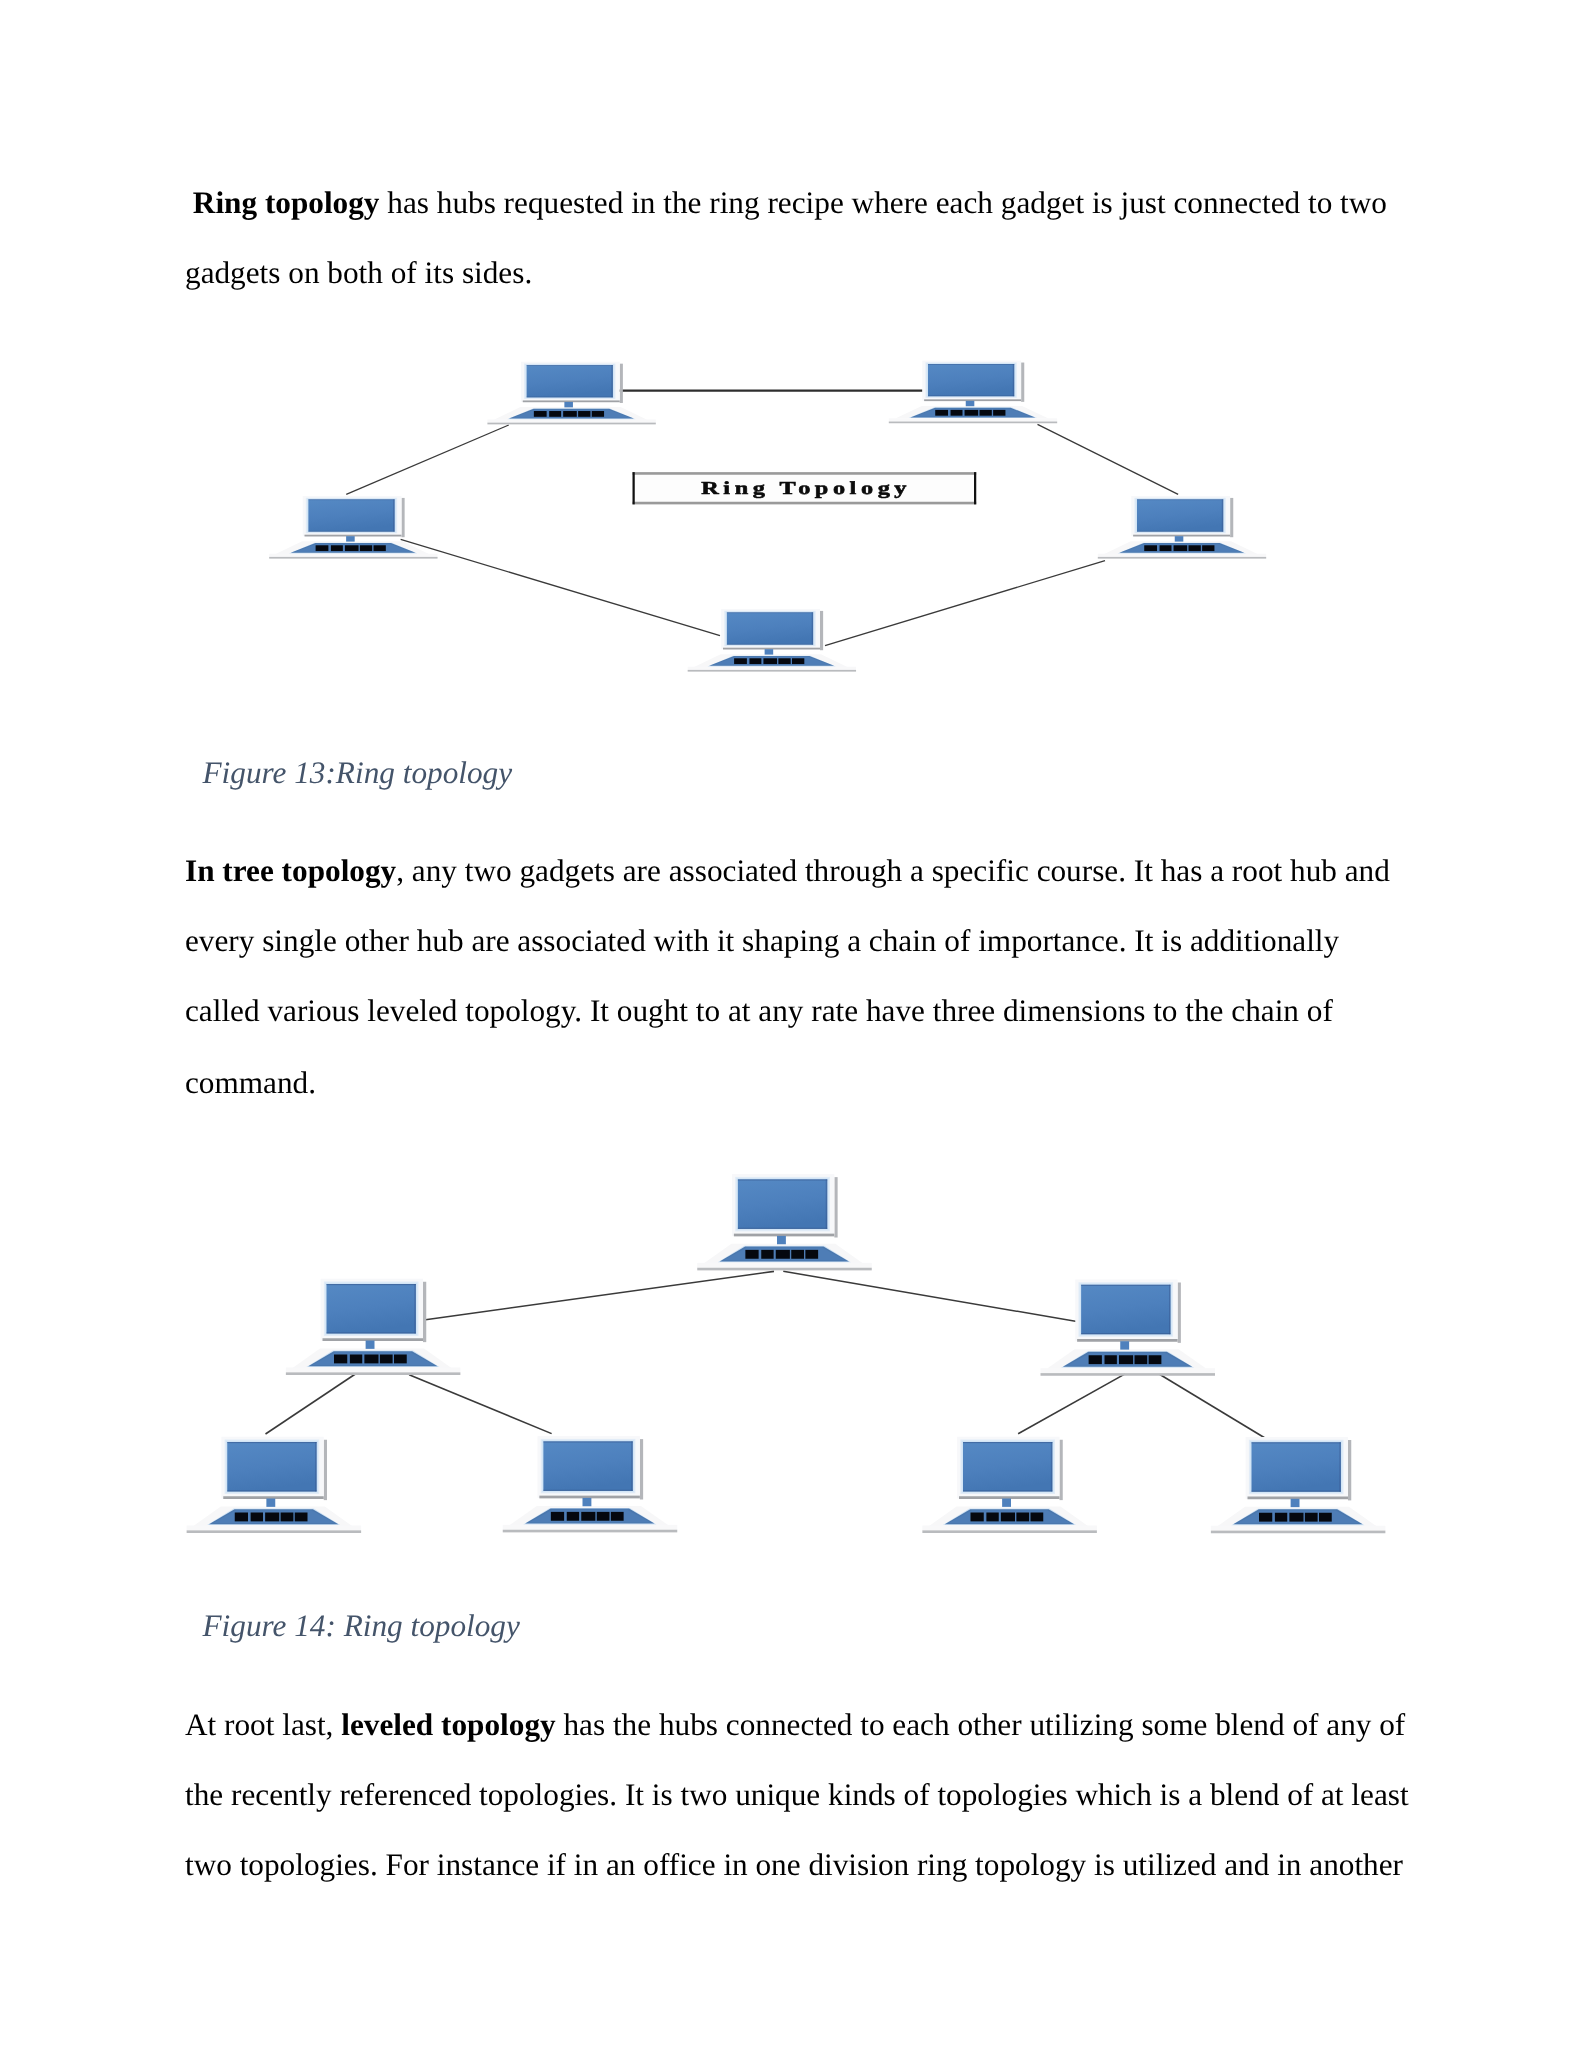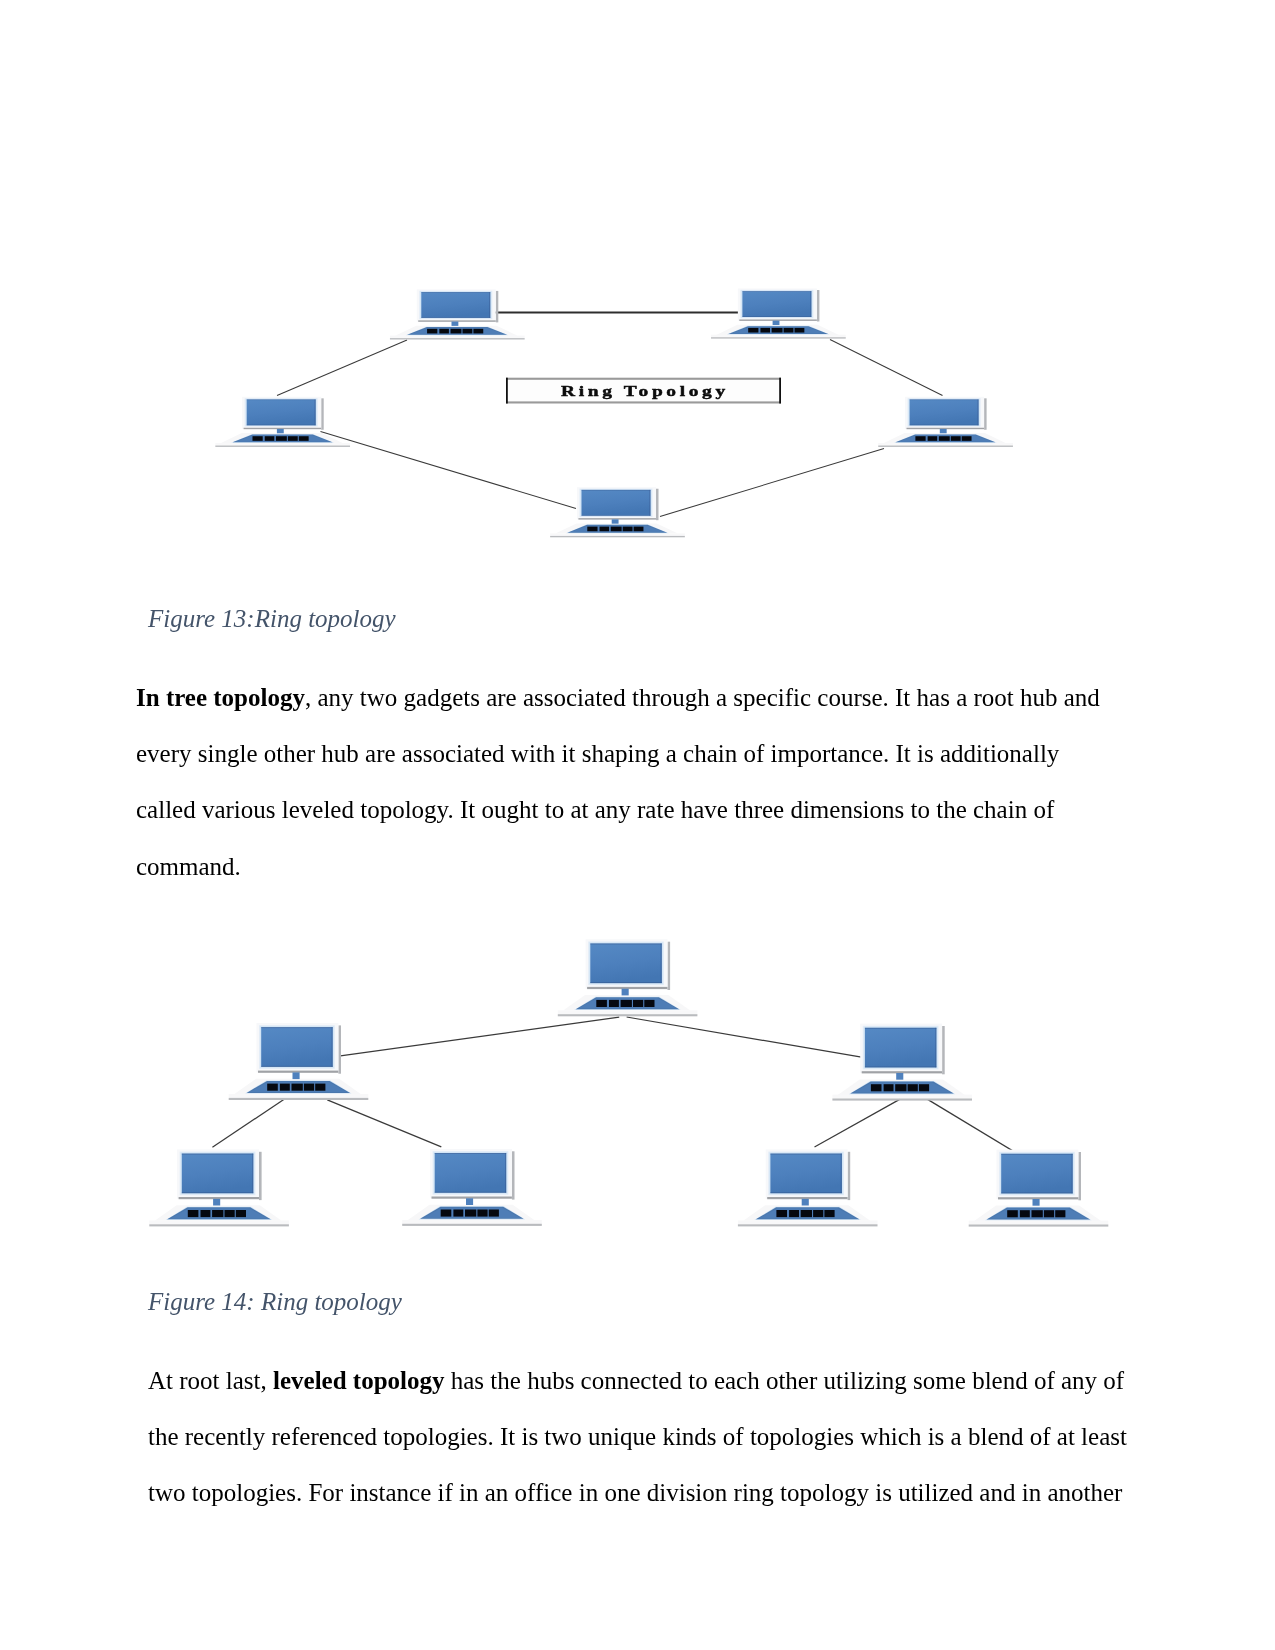--- a/index.html
+++ b/index.html
@@ -2,27 +2,30 @@
 <html><head>
 <meta charset="utf-8">
 <style>
   html,body{margin:0;padding:0;}
   body{width:1275px;height:1650px;background:#ffffff;-webkit-font-smoothing:antialiased;
        font-family:"Liberation Serif",serif;overflow:hidden;}
   .page{position:relative;width:1275px;height:1650px;}
   .para{position:absolute;font-size:25px;line-height:56.2px;color:#000;
         text-align:left;}
   .para b{font-weight:bold;}
-  .caption{position:absolute;font-size:25px;line-height:25px;font-style:italic;color:#44546a;white-space:nowrap;}
+  .caption{position:absolute;font-size:25px;line-height:25px;font-style:italic;color:#44546a;white-space:nowrap;margin-left:14px;}
 </style>
 </head>
 <body>
 
 <div class="page">
 
+  <div class="para" style="left:148px;top:135px;width:985px;">
+    <b>&nbsp;Ring topology</b><span> has hubs requested in the ring recipe where each gadget is just connected to two gadgets on both of its sides.</span>
+  </div>
 
   <div class="figure" style="position:absolute;left:0px;top:0px;width:1275px;height:600px;">
     <svg width="1275" height="600" viewBox="0 0 1275 600" xmlns="http://www.w3.org/2000/svg">
       <defs>
         <linearGradient id="scr" x1="0" y1="0" x2="0.25" y2="1">
           <stop offset="0" stop-color="#5589c4"></stop>
           <stop offset="0.55" stop-color="#4d80bd"></stop>
           <stop offset="1" stop-color="#4376b3"></stop>
         </linearGradient>
         <g id="pc">
@@ -69,21 +72,21 @@
         <rect x="506" y="401.4" width="275" height="2.1" fill="#9a9a9a"></rect>
         <rect x="506" y="377.7" width="1.8" height="25.8" fill="#111111"></rect>
         <rect x="779.2" y="377.7" width="1.8" height="25.8" fill="#111111"></rect>
       </g>
     </svg>
     <div style="position:absolute;left:560.5px;top:383.4px;font-size:14.6px;font-weight:bold;letter-spacing:2.75px;color:#0b0b0b;font-family:'Liberation Serif',serif;-webkit-text-stroke:0.45px #0b0b0b;transform:scaleX(1.33);transform-origin:left top;">Ring Topology</div>
   </div>
 
   <div class="caption" style="left:148px;top:605.6px;">Figure 13:Ring topology</div>
 
-  <div class="para" style="left:136px;top:670px;width:985px;">
+  <div class="para" style="left:148px;top:670px;width:985px;">
     <b>In tree topology</b><span>, any two gadgets are associated through a specific course. It has a root hub and every single other hub are associated with it shaping a chain of importance. It is additionally called various leveled topology. It ought to at any rate have three dimensions to the chain of command.</span>
   </div>
 
   <div class="figure" style="position:absolute;left:0px;top:900px;width:1275px;height:360px;">
     <svg width="1275" height="360" viewBox="0 900 1275 360" xmlns="http://www.w3.org/2000/svg">
       <g stroke="#3a3a3a" stroke-width="1.25" fill="none">
         <line x1="340.4" y1="1055.8" x2="619.2" y2="1017.1"></line>
         <line x1="626.6" y1="1017.0" x2="861.5" y2="1057.2"></line>
         <line x1="284.9" y1="1098.8" x2="212.4" y2="1147.2"></line>
         <line x1="327.3" y1="1099.8" x2="441.3" y2="1146.9"></line>

